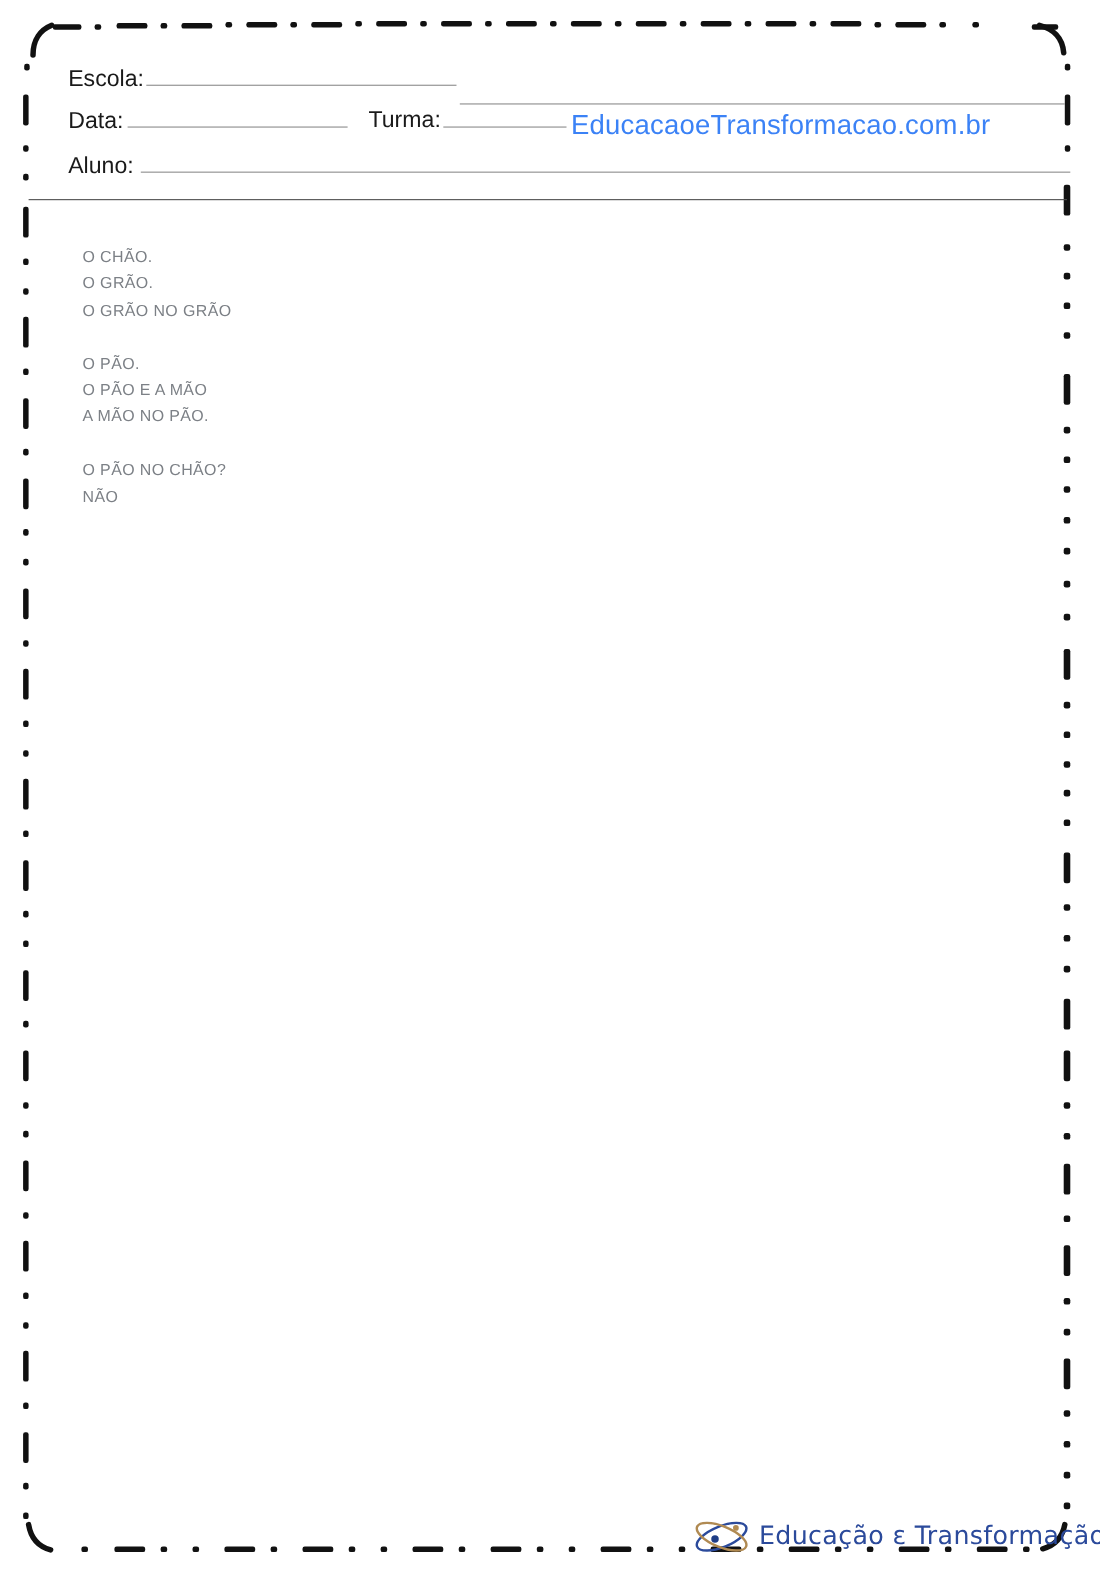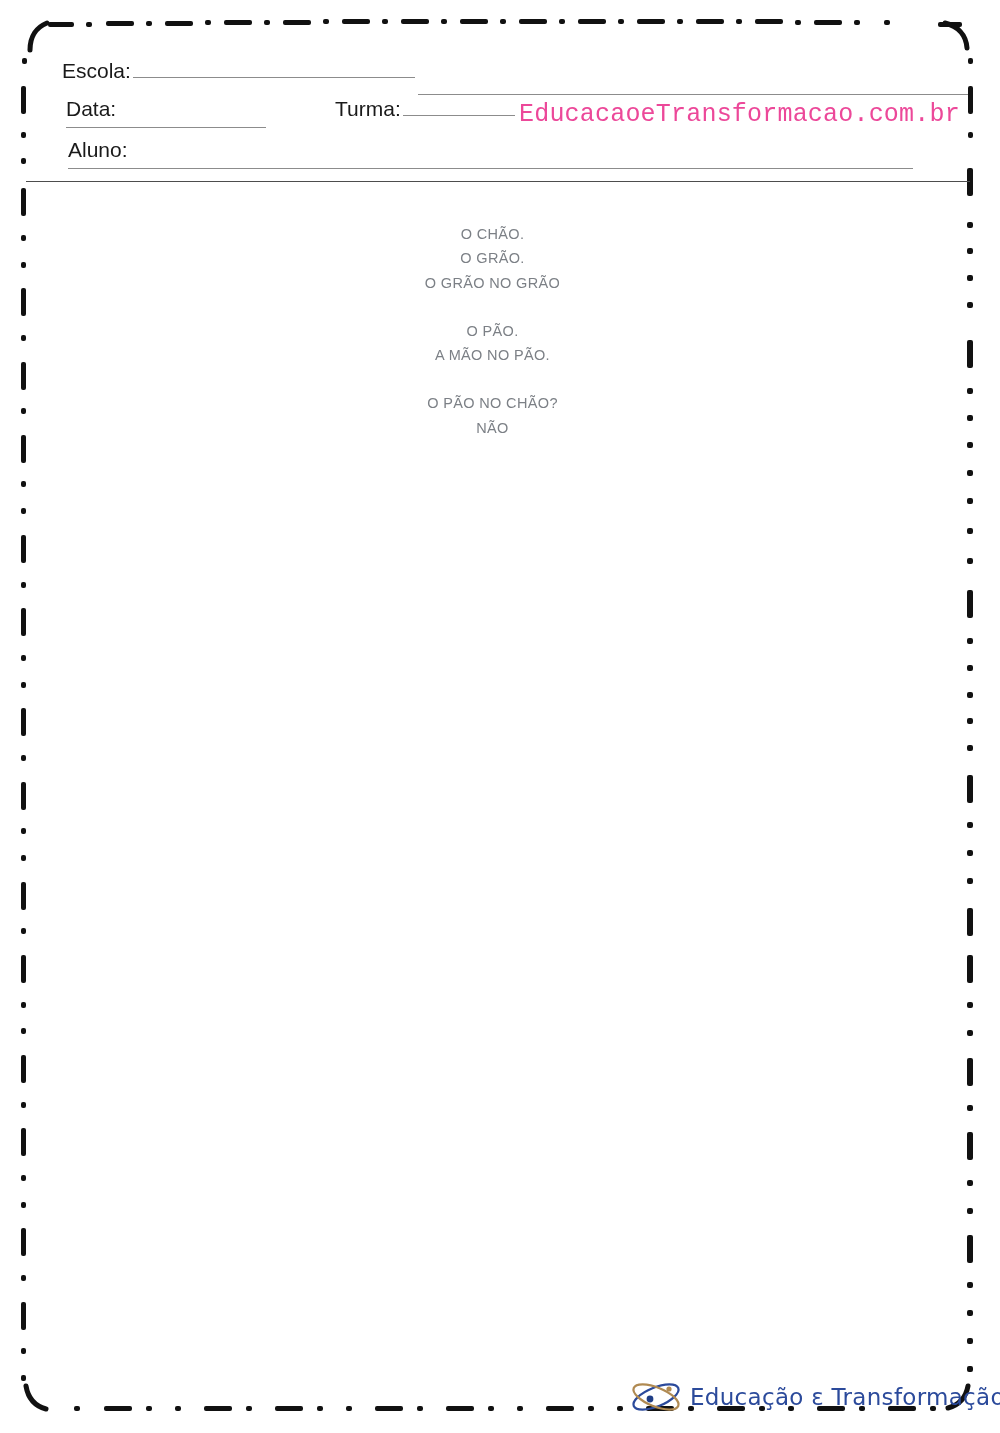--- a/index.html
+++ b/index.html
@@ -43,22 +43,22 @@
 
   .field-row {
     position: absolute;
     left: 62px;
     height: 30px;
     display: flex;
     align-items: baseline;
     white-space: nowrap;
   }
   #row-escola { top: 8px; }
-  #row-data   { top: 46px; flex-direction: column; }
-  #row-aluno  { top: 87px; flex-direction: column; }
+  #row-data   { top: 46px; }
+  #row-aluno  { top: 87px; }
 
   .field-label {
     font-size: 21px;
     color: #1a1a1a;
     font-family: "Liberation Sans", sans-serif;
     line-height: 1;
   }
 
   .field-line {
     display: inline-block;
@@ -81,24 +81,24 @@
     display: flex;
     align-items: flex-start;
     white-space: nowrap;
   }
 
   
   #watermark {
     position: absolute;
     left: 519px;
     top: 100px;
-    font-family: Liberation Mono, monospace;
+    font-family: Liberation Sans, sans-serif;
     font-size: 25px;
     letter-spacing: 0.2px;
-    color: #ec4899;
+    color: #3b82f6;
     white-space: nowrap;
   }
 
   
   #header-rule {
     position: absolute;
     left: 26px;
     top: 181px;
     width: 944px;
     height: 1px;
@@ -114,21 +114,21 @@
   }
 
   #worksheet-title {
     font-size: 25px;
     font-weight: bold;
     color: #555a5e;
     margin: 0 0 22px 0;
     letter-spacing: 0.2px;
   }
 
-  .stanza { margin: 0 0 24px 1px; text-align: center; }
+  .stanza { margin: 0 0 24px 13px; }
   .poem-line {
     font-size: 14.5px;
     color: #7c8086;
     line-height: 24.3px;
     letter-spacing: 0.35px;
     white-space: nowrap;
   }
 
   
   #footer-logo {
@@ -341,20 +341,21 @@
   <div id="content">
 
     <div class="stanza">
       <div class="poem-line">O CHÃO.</div>
       <div class="poem-line">O GRÃO.</div>
       <div class="poem-line">O GRÃO NO GRÃO</div>
     </div>
 
     <div class="stanza">
       <div class="poem-line">O PÃO.</div>
+      <div class="poem-line">O PÃO E A MÃO</div>
       <div class="poem-line">A MÃO NO PÃO.</div>
     </div>
 
     <div class="stanza">
       <div class="poem-line">O PÃO NO CHÃO?</div>
       <div class="poem-line">NÃO</div>
     </div>
   </div>
 
   <div id="footer-logo">

